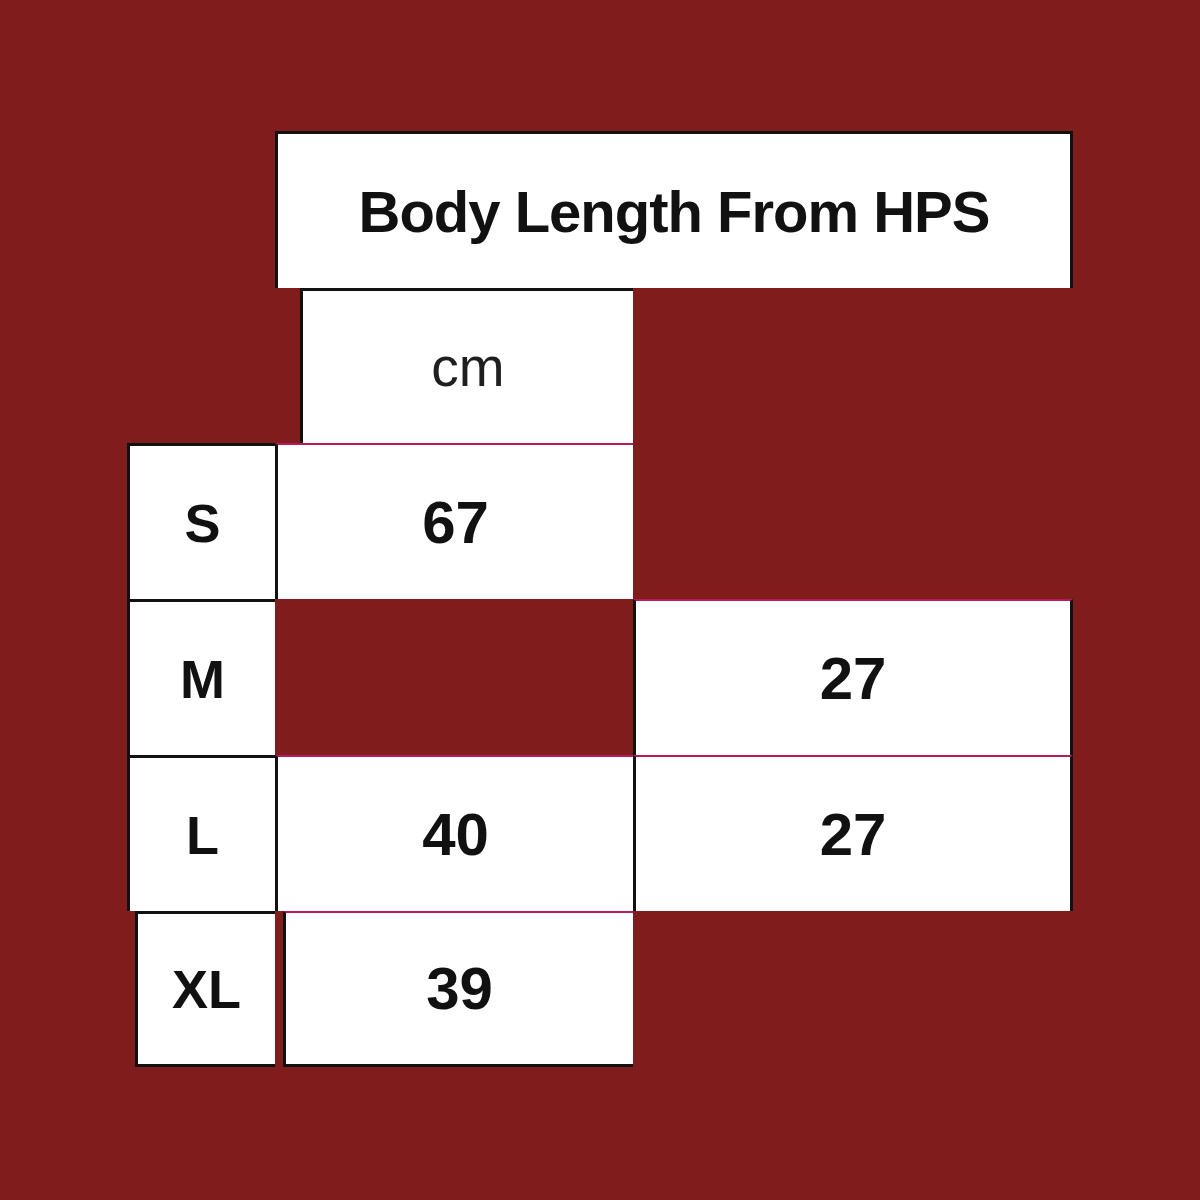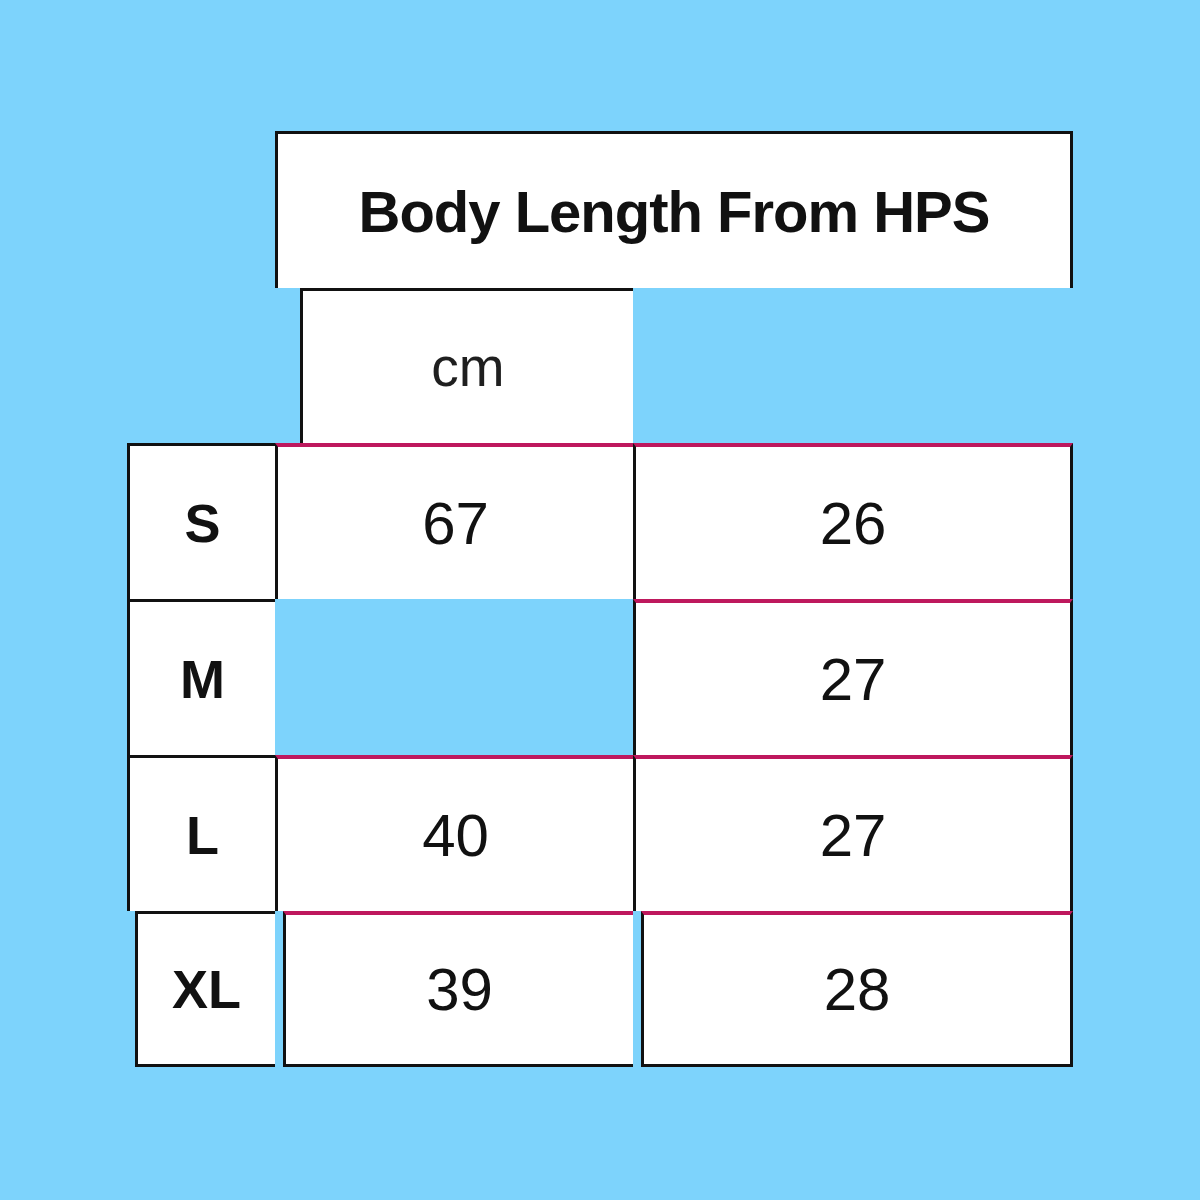--- a/index.html
+++ b/index.html
@@ -7,21 +7,21 @@
     width: 1200px;
     height: 1200px;
     background: #ffffff;
     font-family: "Liberation Sans", "DejaVu Sans", sans-serif;
     overflow: hidden;
   }
   .stage {
     position: relative;
     width: 1200px;
     height: 1200px;
-    background: #7dd3fc;
+    background: #7f1d1d;
   }
   .size-table {
     position: absolute;
     left: 127px;
     top: 131px;
     display: grid;
     grid-template-columns: 148px 358px 440px;
     grid-template-rows: 157px 155px 156px 156px 156px 156px;
   }
   .cell {
@@ -56,24 +56,24 @@
   .unit-inch { grid-column: 3; border-right: 3px solid #111111; }
 
   .size-cell {
     grid-column: 1;
     border-top: 3px solid #111111;
     border-left: 3px solid #111111;
     font-size: 54px;
     font-weight: 700;
   }
   .val-cell {
-    border-top: 4px solid #be185d;
+    border-top: 2px solid #be185d;
     border-left: 3px solid #111111;
     font-size: 60px;
-    font-weight: 400;
+    font-weight: 700;
   }
   .val-cm { grid-column: 2; }
   .val-inch { grid-column: 3; border-right: 3px solid #111111; }
 
   .row-3 { grid-row: 3; }
   .row-4 { grid-row: 4; }
   .row-5 { grid-row: 5; }
   .row-6 { grid-row: 6; border-bottom: 3px solid #111111; margin-left: 8px; }
 </style>
 </head>
@@ -84,27 +84,25 @@
 
     <div class="cell spacer-1"></div>
     <div class="cell spacer-2"></div>
 
     <div class="cell title-cell">Body Length From HPS</div>
 
     <div class="cell unit-cell unit-cm">cm</div>
 
     <div class="cell size-cell row-3">S</div>
     <div class="cell val-cell val-cm row-3">67</div>
-    <div class="cell val-cell val-inch row-3">26</div>
 
     <div class="cell size-cell row-4">M</div>
     <div class="cell val-cell val-inch row-4">27</div>
 
     <div class="cell size-cell row-5">L</div>
     <div class="cell val-cell val-cm row-5">40</div>
     <div class="cell val-cell val-inch row-5">27</div>
 
     <div class="cell size-cell row-6">XL</div>
     <div class="cell val-cell val-cm row-6">39</div>
-    <div class="cell val-cell val-inch row-6">28</div>
 
   </div>
 </div>
 
 </body></html>

